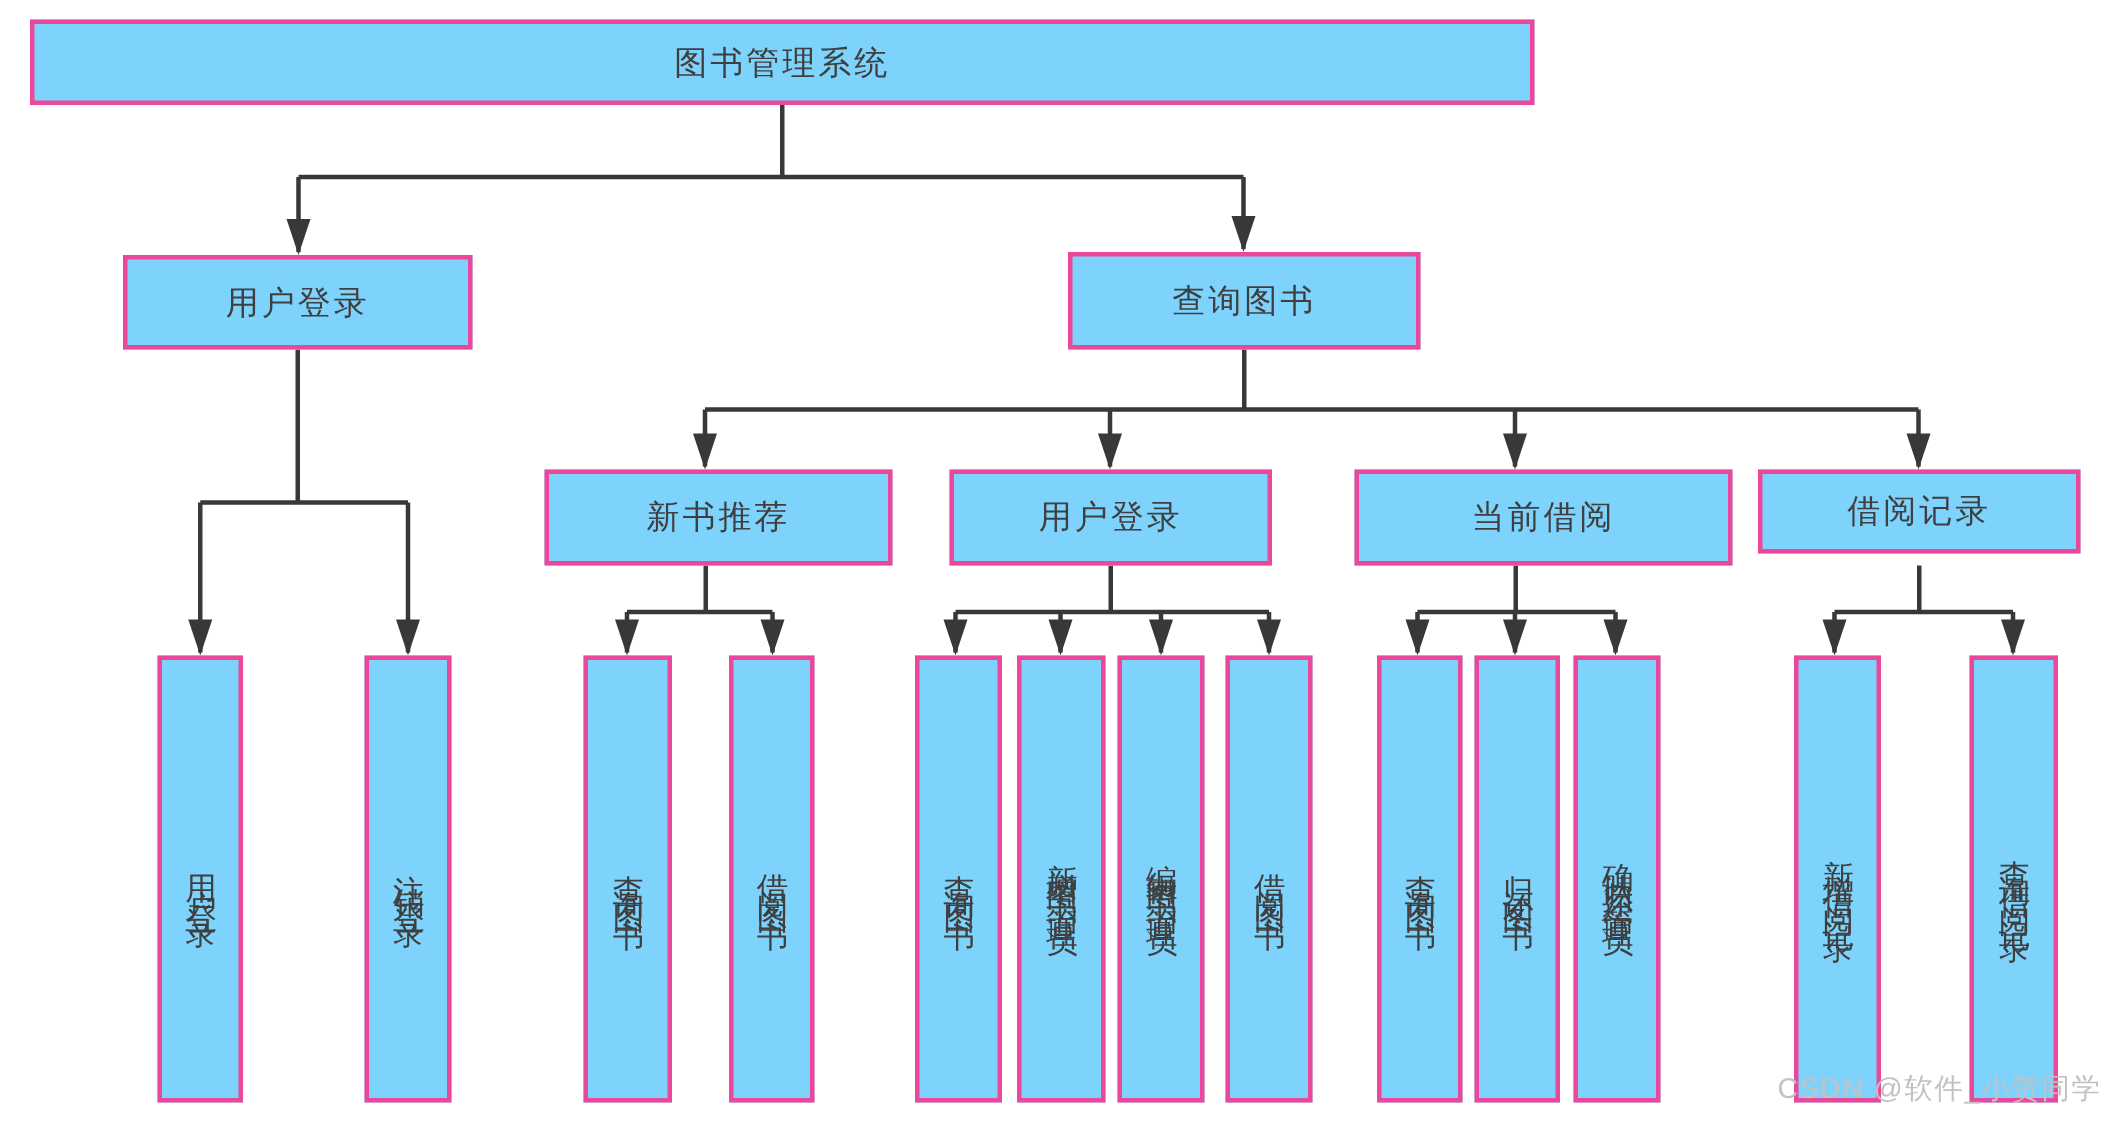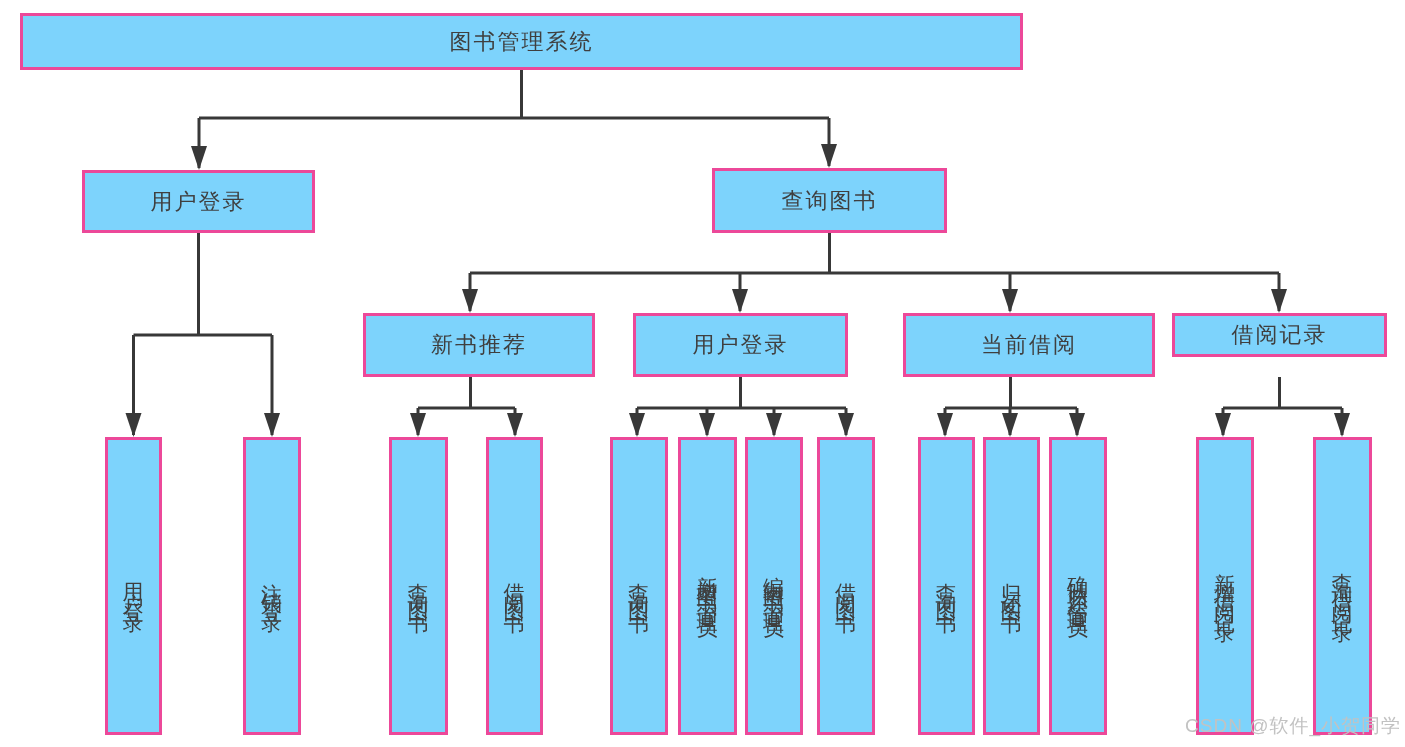--- a/index.html
+++ b/index.html
@@ -104,21 +104,21 @@
 
   <div class="box" style="left:363px;top:313px;width:232px;height:64px">
     <span class="hlabel">新书推荐</span>
   </div>
   <div class="box" style="left:633px;top:313px;width:215px;height:64px">
     <span class="hlabel">用户登录</span>
   </div>
   <div class="box" style="left:903px;top:313px;width:252px;height:64px">
     <span class="hlabel">当前借阅</span>
   </div>
-  <div class="box" style="left:1172px;top:313px;width:215px;height:44px">
+  <div class="box" style="left:1172px;top:313px;width:215px;height:56px">
     <span class="hlabel">借阅记录</span>
   </div>
 
   <div class="box" style="left:105px;top:437px;width:57px;height:298px">
     <span class="vlabel">用户登录</span>
   </div>
   <div class="box" style="left:243px;top:437px;width:58px;height:298px">
     <span class="vlabel">注销登录</span>
   </div>
 

